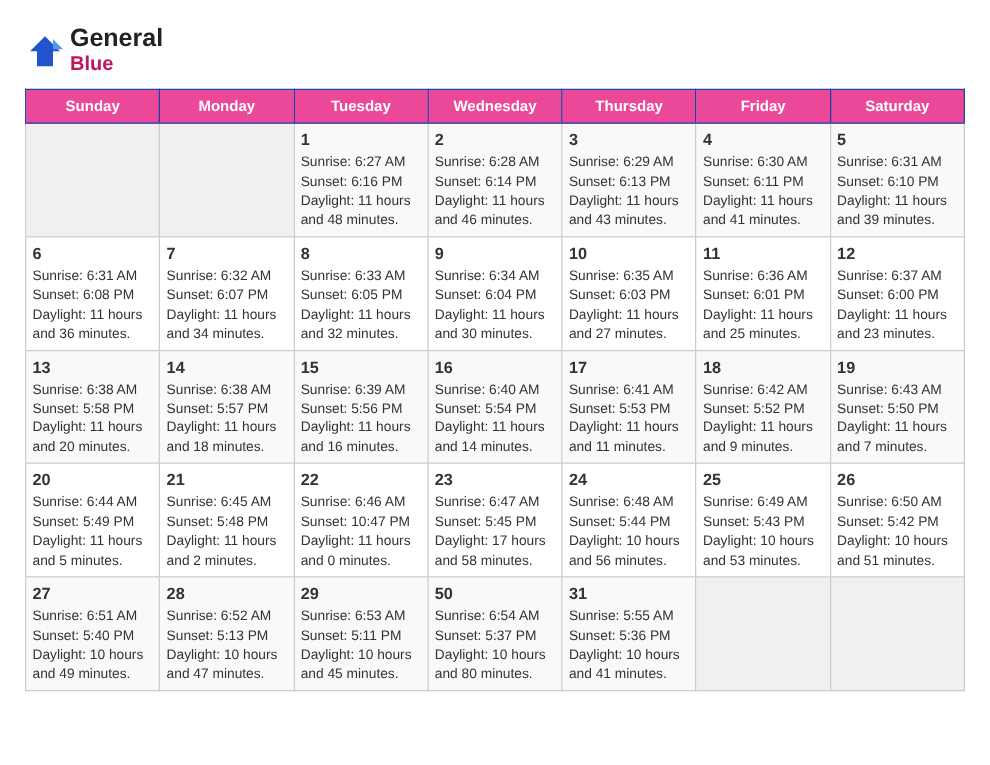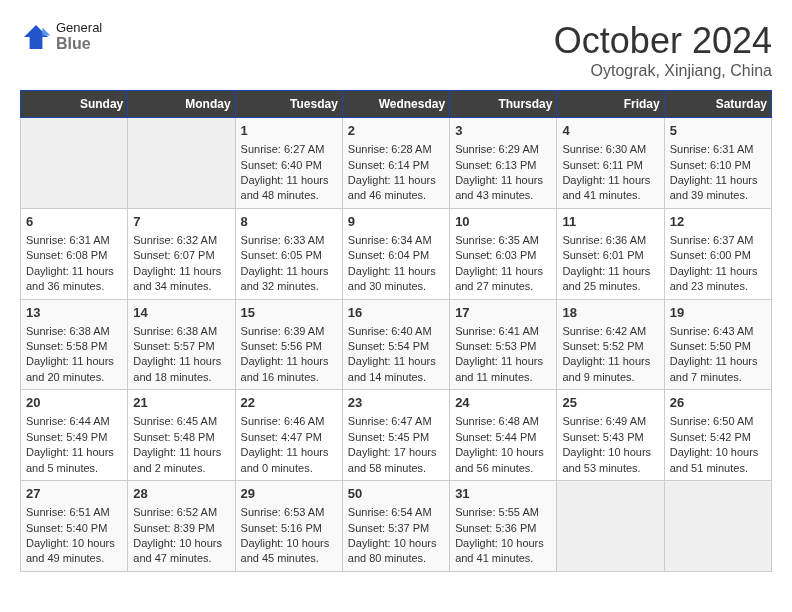--- a/index.html
+++ b/index.html
@@ -36,24 +36,24 @@
     .location {
       font-size: 16px;
       color: #555;
     }
     .calendar {
       width: 100%;
       border-collapse: collapse;
       font-size: 11px;
     }
     .calendar thead th {
-      background: #404040;
+      background: #ec4899;
       color: #fff;
       padding: 6px 4px;
-      text-align: right;
+      text-align: center;
       font-weight: bold;
       font-size: 12px;
       border: 1px solid #1a44aa;
     }
     .calendar tbody td {
       vertical-align: top;
       padding: 4px 5px;
       border: 1px solid #ccc;
       width: 107px;
       min-height: 80px;
@@ -80,27 +80,23 @@
 </head>
 <body>
 
 <div class="header">
   <div class="logo">
     <svg class="logo-icon" viewBox="0 0 40 40">
       <polygon points="20,5 35,20 28,20 28,35 12,35 12,20 5,20" fill="#2255cc"></polygon>
       <polygon points="28,8 38,18 28,18" fill="#5599ee"></polygon>
     </svg>
     <div>
-      <div style="font-size:13px;font-weight:normal;color:#222;">General</div>
-      <div style="font-size:16px;font-weight:bold;color:#737373;">Blue</div>
+      <div style="font-size:20px;font-weight:bold;color:#222;">General</div>
+      <div style="font-size:16px;font-weight:bold;color:#be185d;">Blue</div>
     </div>
-  </div>
-  <div class="title-block">
-    <div class="month-title">October 2024</div>
-    <div class="location">Oytograk, Xinjiang, China</div>
   </div>
 </div>
 
 <table class="calendar">
   <thead>
     <tr>
     <th>Sunday</th>
         <th>Monday</th>
         <th>Tuesday</th>
         <th>Wednesday</th>
@@ -109,21 +105,21 @@
         <th>Saturday</th>
       </tr>
   </thead>
   <tbody id="calendar-body">
   <tr>
         <td class="empty-cell"></td>
         <td class="empty-cell"></td>
         <td>
           <span class="day-number">1</span>
           <div>Sunrise: 6:27 AM</div>
-          <div>Sunset: 6:40 PM</div>
+          <div>Sunset: 6:16 PM</div>
           <div>Daylight: 11 hours and 48 minutes.</div>
         </td>
         <td>
           <span class="day-number">2</span>
           <div>Sunrise: 6:28 AM</div>
           <div>Sunset: 6:14 PM</div>
           <div>Daylight: 11 hours and 46 minutes.</div>
         </td>
         <td>
           <span class="day-number">3</span>
@@ -241,21 +237,21 @@
         </td>
         <td>
           <span class="day-number">21</span>
           <div>Sunrise: 6:45 AM</div>
           <div>Sunset: 5:48 PM</div>
           <div>Daylight: 11 hours and 2 minutes.</div>
         </td>
         <td>
           <span class="day-number">22</span>
           <div>Sunrise: 6:46 AM</div>
-          <div>Sunset: 4:47 PM</div>
+          <div>Sunset: 10:47 PM</div>
           <div>Daylight: 11 hours and 0 minutes.</div>
         </td>
         <td>
           <span class="day-number">23</span>
           <div>Sunrise: 6:47 AM</div>
           <div>Sunset: 5:45 PM</div>
           <div>Daylight: 17 hours and 58 minutes.</div>
         </td>
         <td>
           <span class="day-number">24</span>
@@ -279,27 +275,27 @@
       <tr>
         <td>
           <span class="day-number">27</span>
           <div>Sunrise: 6:51 AM</div>
           <div>Sunset: 5:40 PM</div>
           <div>Daylight: 10 hours and 49 minutes.</div>
         </td>
         <td>
           <span class="day-number">28</span>
           <div>Sunrise: 6:52 AM</div>
-          <div>Sunset: 8:39 PM</div>
+          <div>Sunset: 5:13 PM</div>
           <div>Daylight: 10 hours and 47 minutes.</div>
         </td>
         <td>
           <span class="day-number">29</span>
           <div>Sunrise: 6:53 AM</div>
-          <div>Sunset: 5:16 PM</div>
+          <div>Sunset: 5:11 PM</div>
           <div>Daylight: 10 hours and 45 minutes.</div>
         </td>
         <td>
           <span class="day-number">50</span>
           <div>Sunrise: 6:54 AM</div>
           <div>Sunset: 5:37 PM</div>
           <div>Daylight: 10 hours and 80 minutes.</div>
         </td>
         <td>
           <span class="day-number">31</span>

